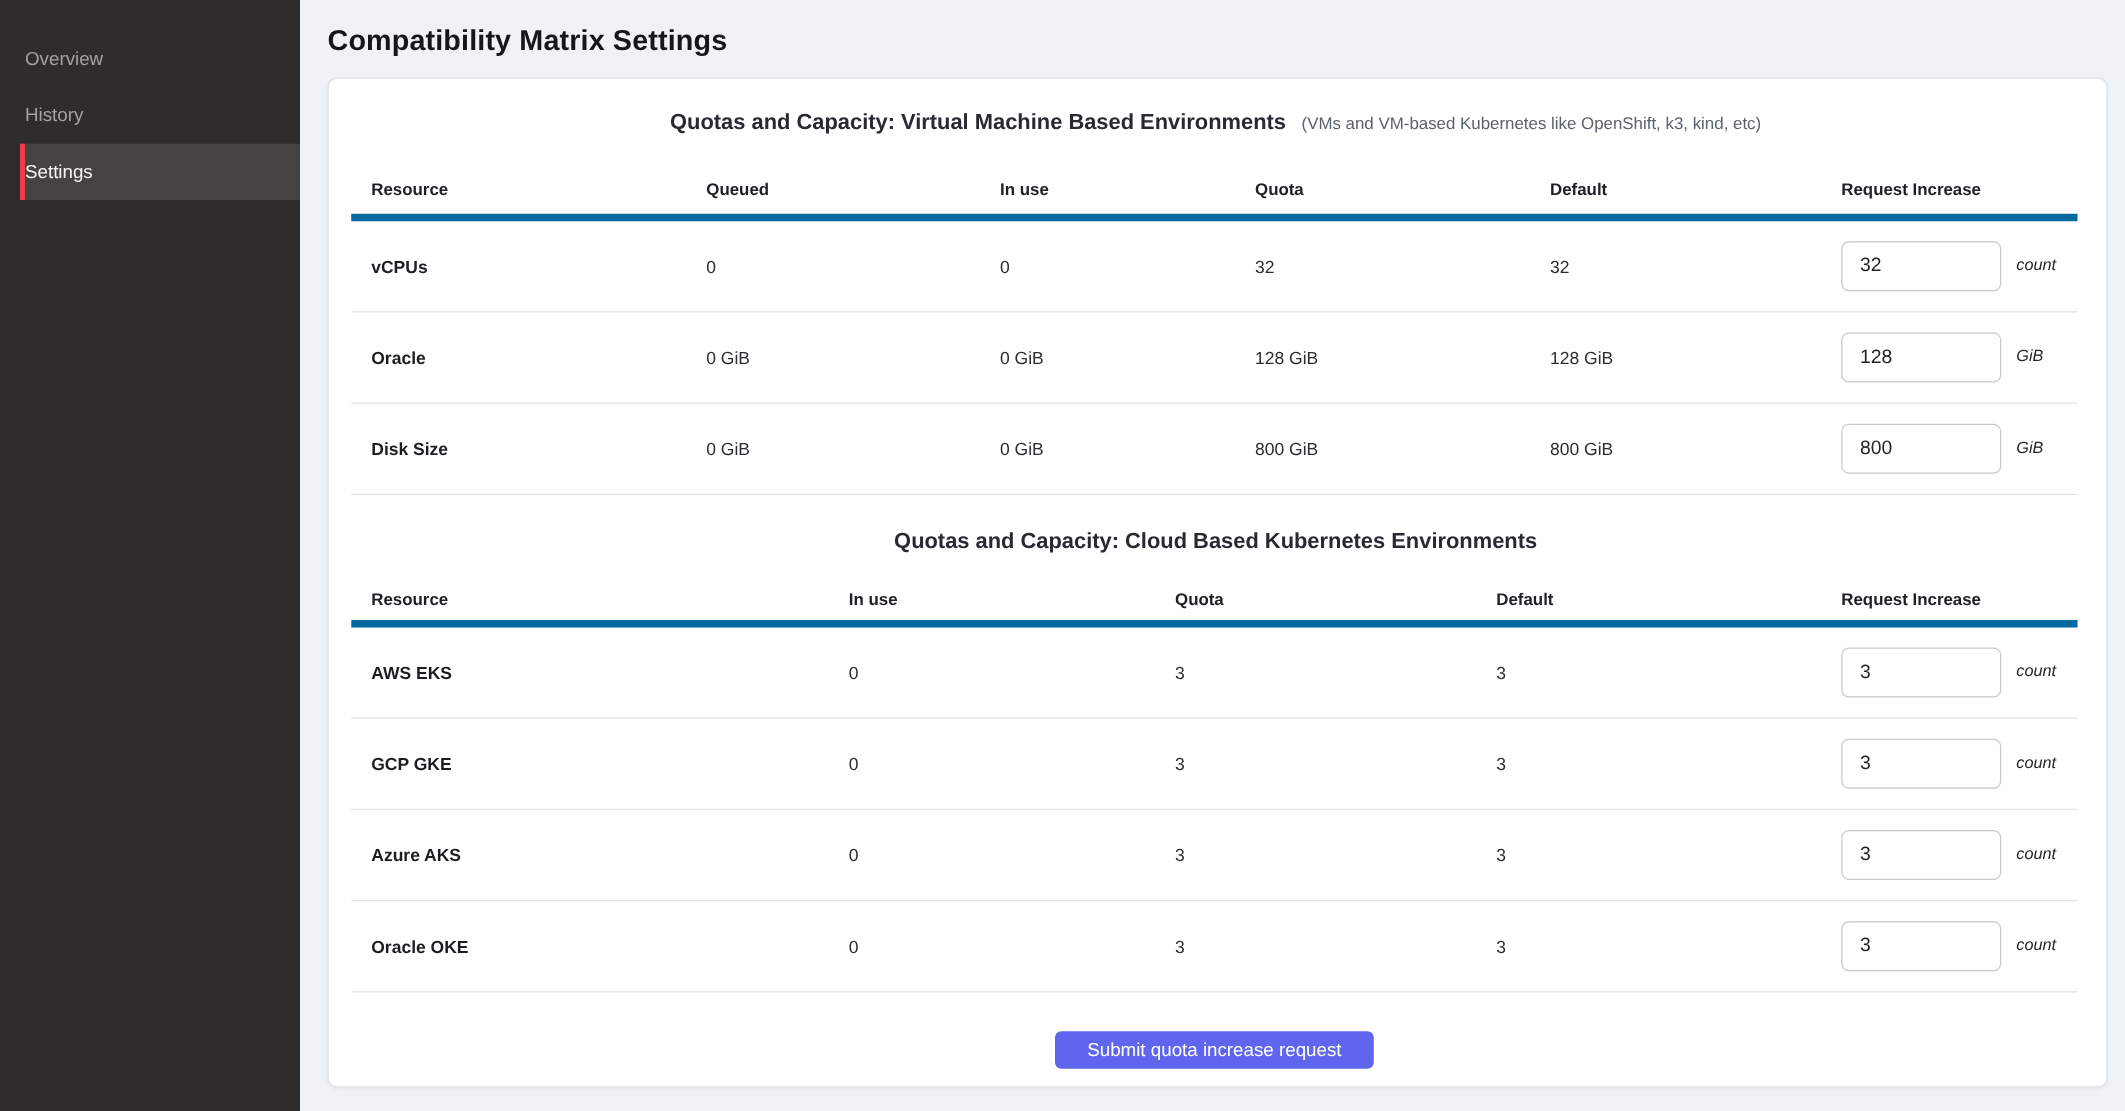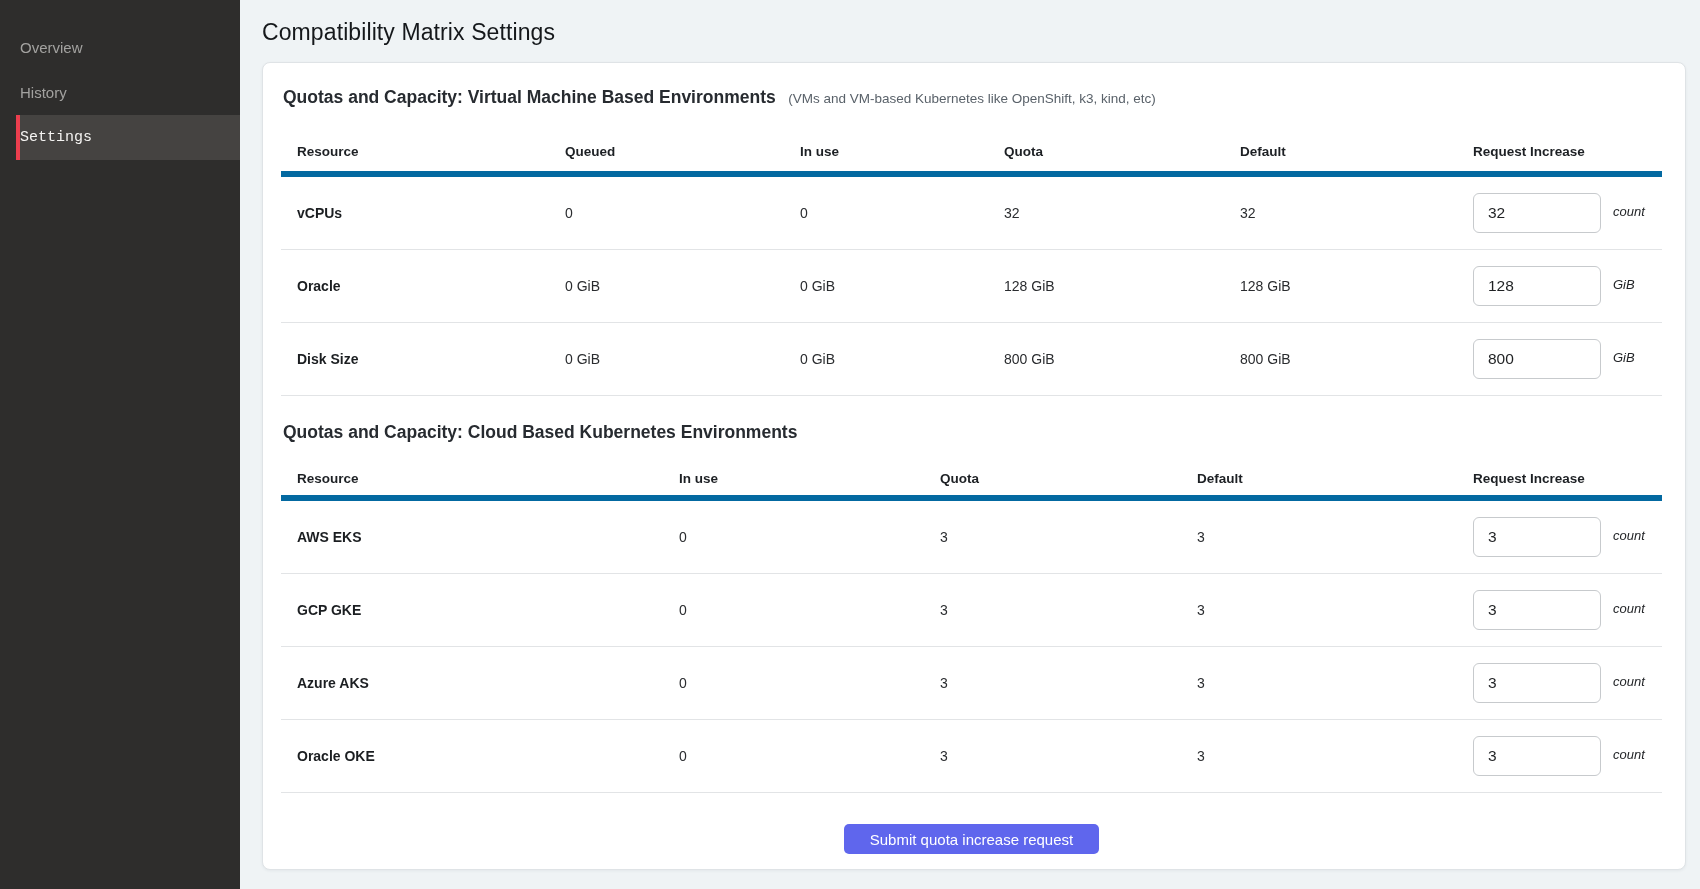--- a/index.html
+++ b/index.html
@@ -23,44 +23,43 @@
     border-left: 4px solid transparent;
     font-size: 15px;
     color: #a3a2a0;
     cursor: pointer;
     margin-left: 16px;
   }
   .side-item.active {
     background: #454341;
     border-left-color: #ec3e4e;
     color: #f5f4f2;
-    font-family: Liberation Mono, monospace;
   }
 
   
   .main {
     flex: 1; height: 889px;
     padding: 18px 14px 0 22px;
   }
   .page-title {
     margin: 0 0 16px 0;
     font-size: 23px; line-height: 28px;
-    font-weight: 400; color: #15181b;
+    font-weight: 700; color: #15181b;
     letter-spacing: .1px;
   }
   .card {
     width: 1424px; height: 808px;
     background: #ffffff;
     border: 1px solid #dfe3e6;
     border-radius: 8px;
     box-shadow: 0 1px 3px rgba(40,50,60,.06);
     padding: 22px 23px 0 18px;
   }
 
-  .section-head { margin: 0 0 20px 2px; line-height: 24px; }
+  .section-head { margin: 0 0 20px 2px; line-height: 24px; text-align: center; }
   .section-head.second { margin: 24px 0 16px 2px; }
   .section-title {
     font-size: 17.5px; font-weight: 700; color: #272b30;
   }
   .section-subtitle {
     font-size: 13.5px; font-weight: 400; color: #5a626a;
     margin-left: 8px;
   }
 
   .grid1 { display: grid; grid-template-columns: 284px 235px 204px 236px 233px 1fr; }

